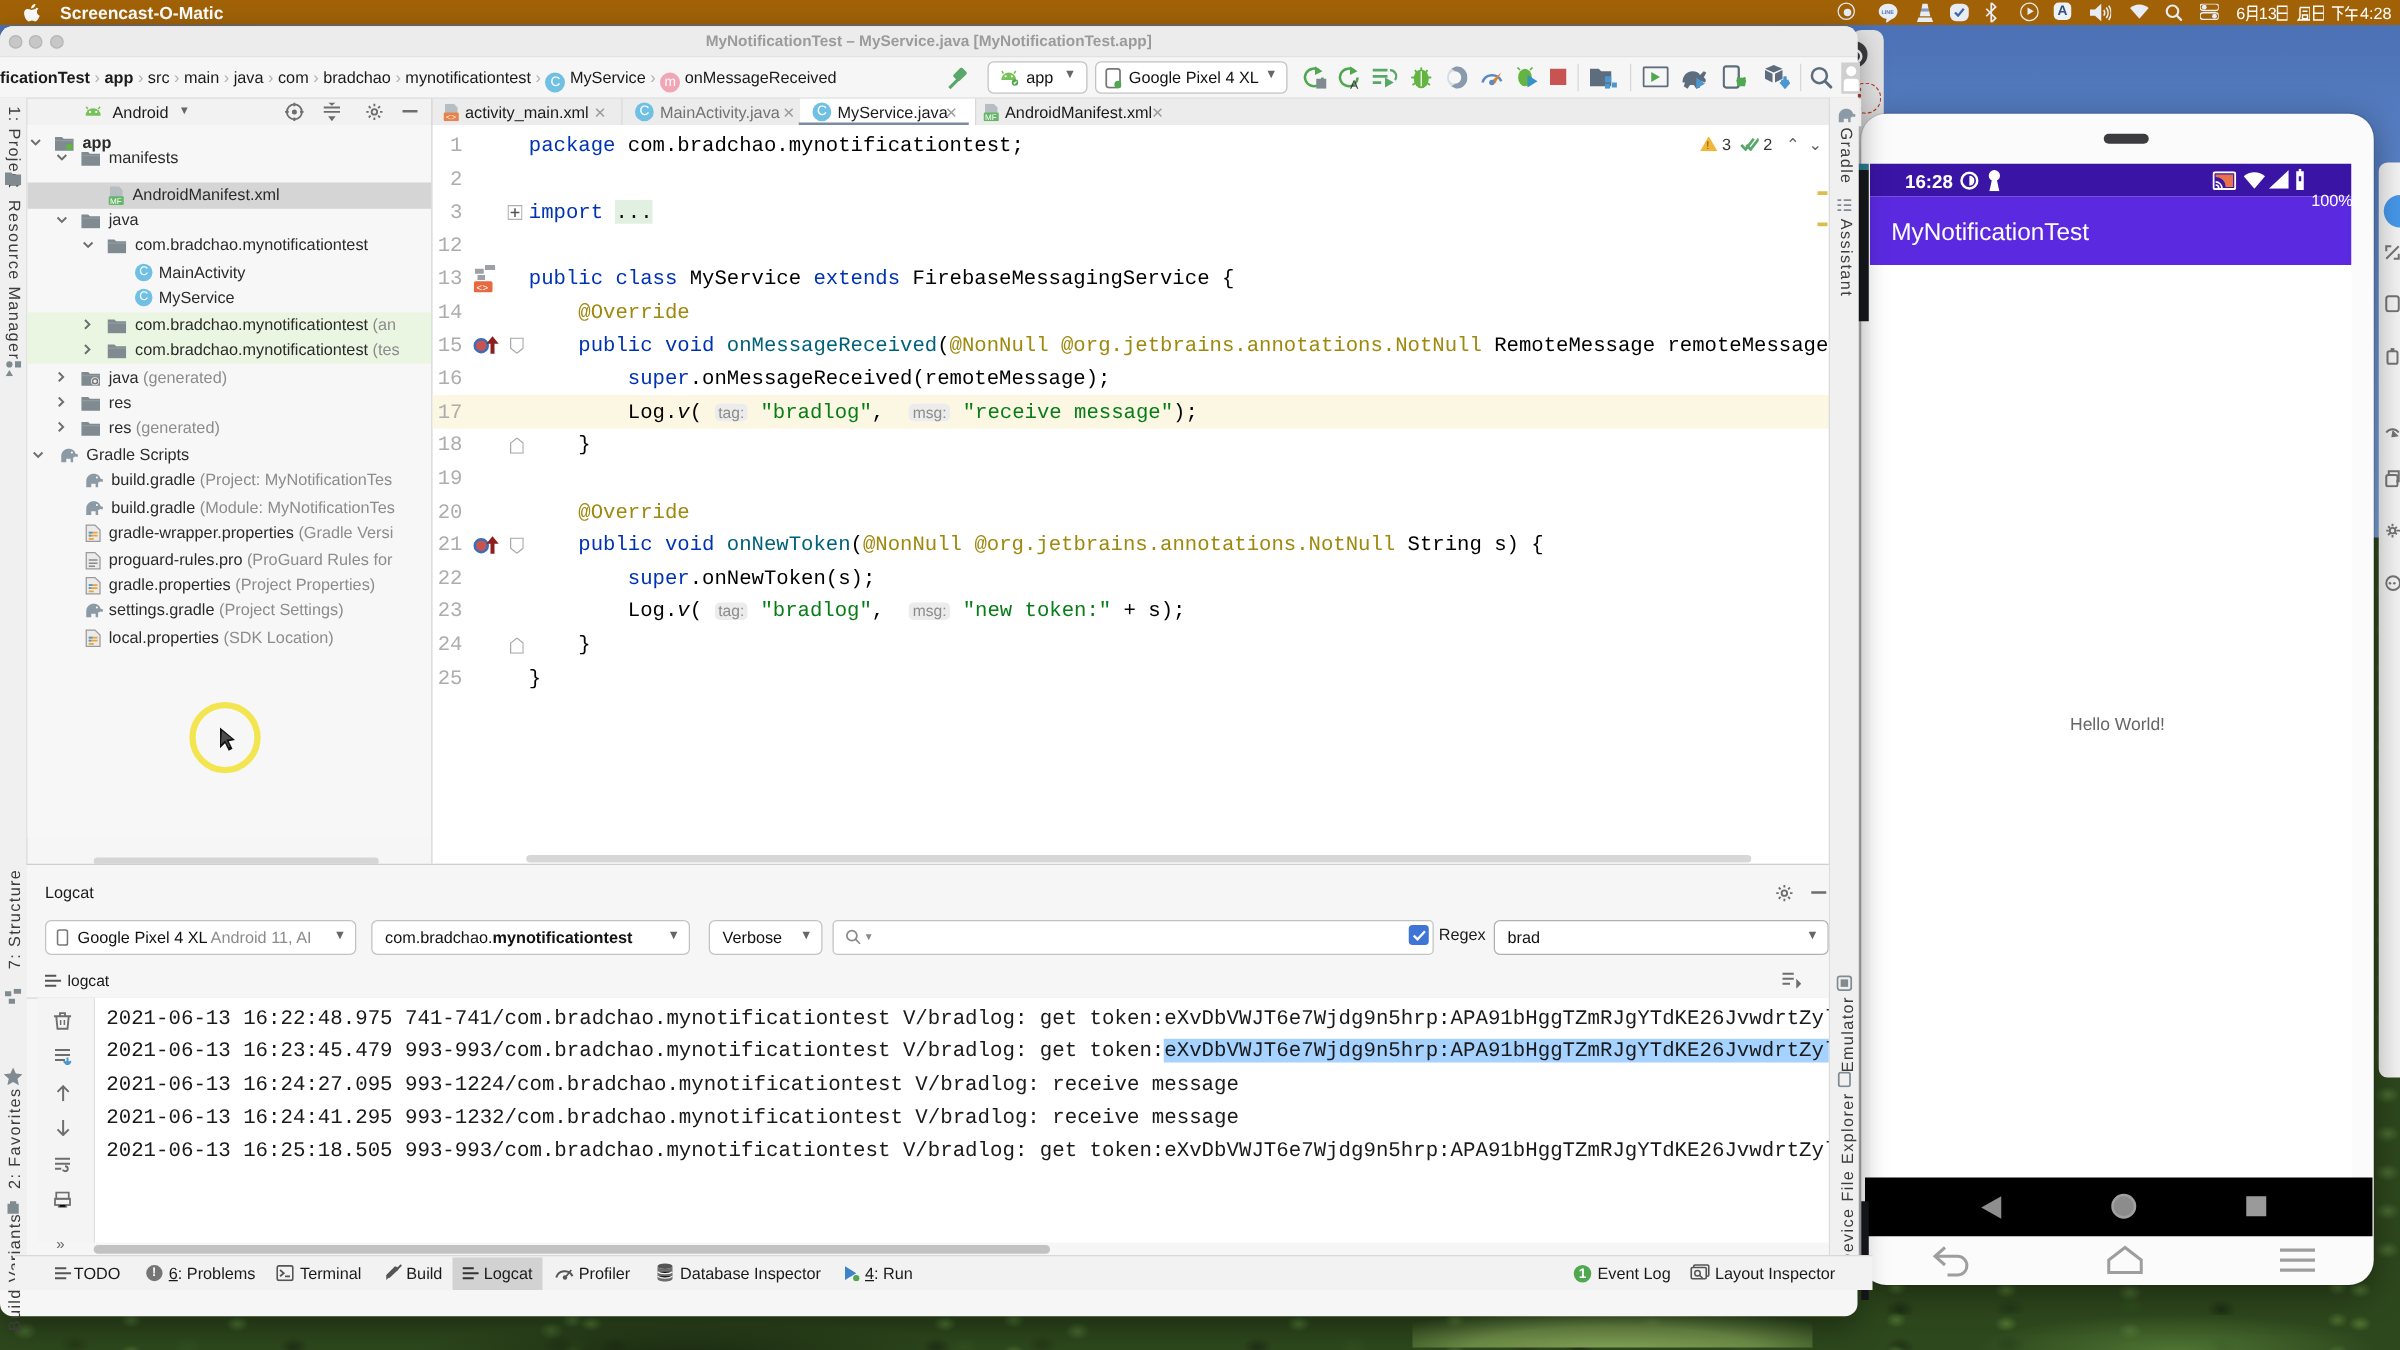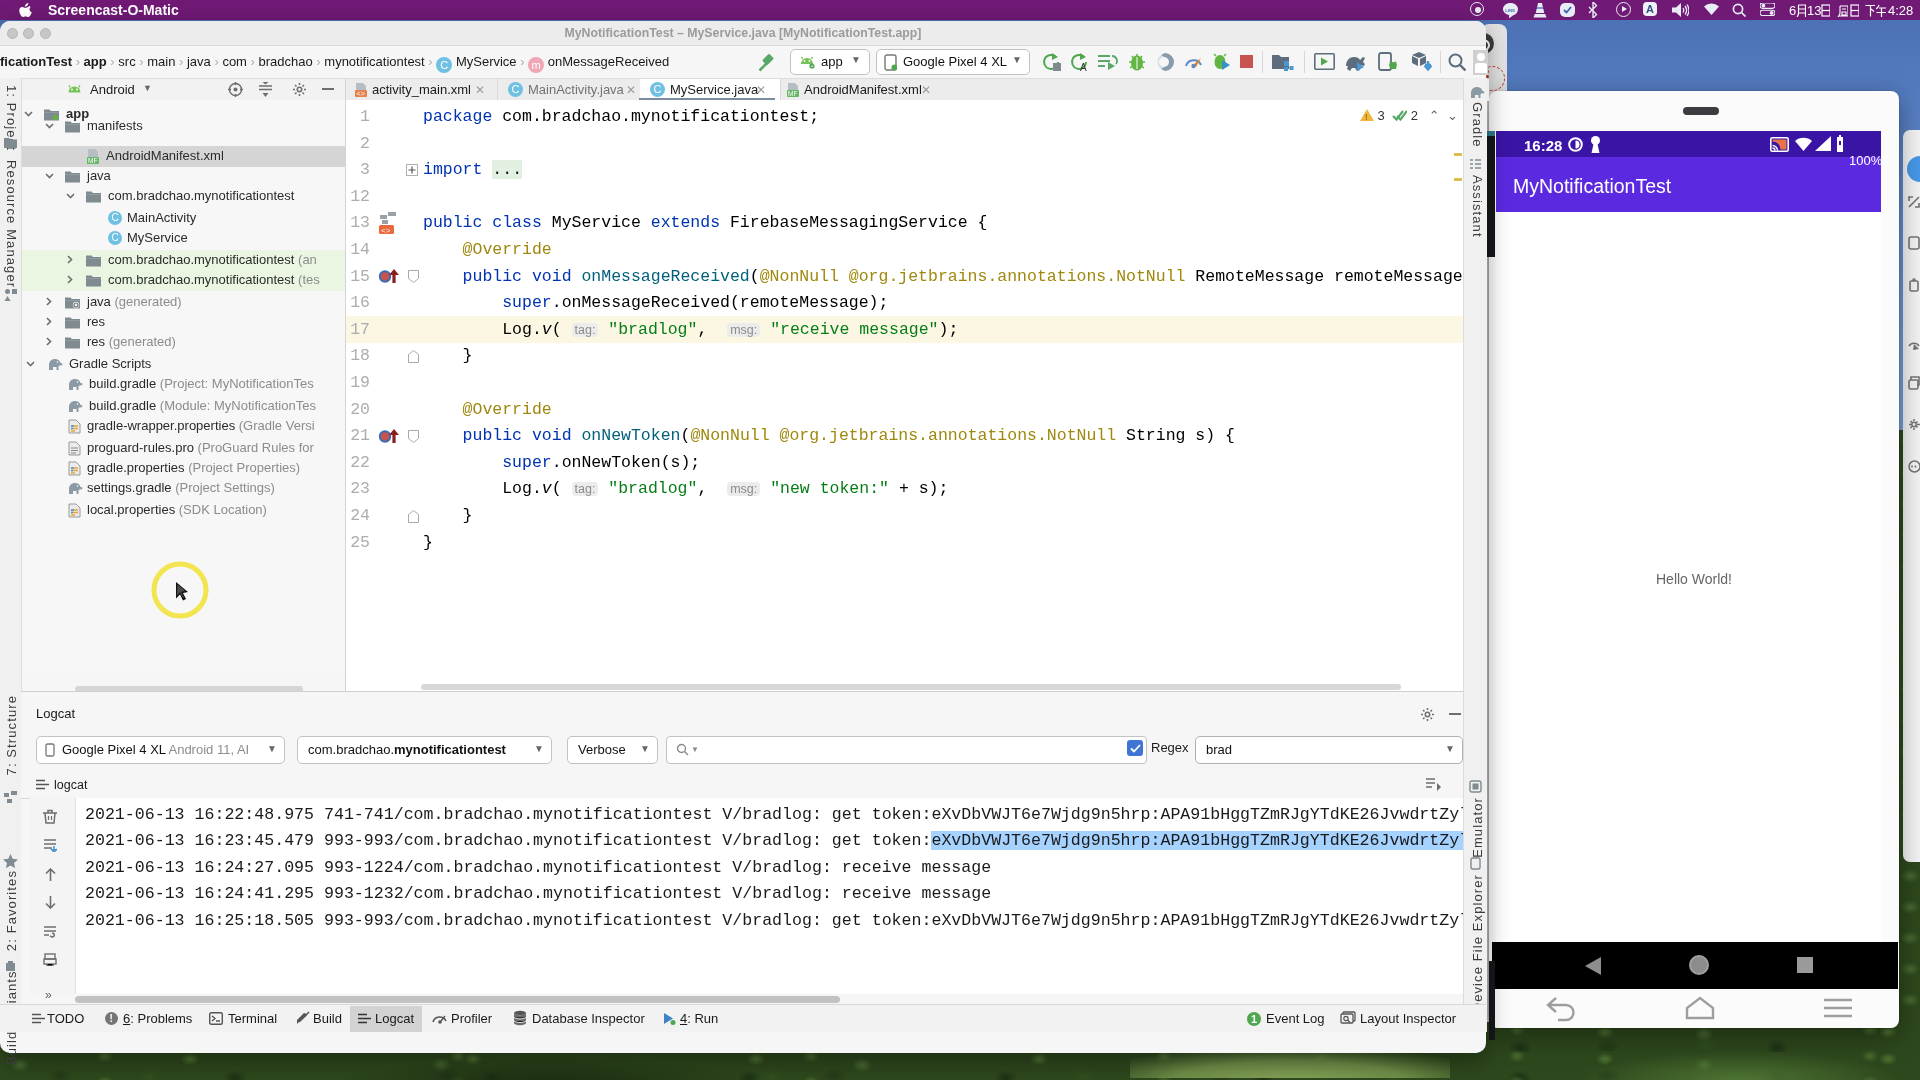--- a/index.html
+++ b/index.html
@@ -18,35 +18,35 @@
  radial-gradient(17px 12px at 235px 26px,#1d3015 0%,transparent 70%),
  radial-gradient(12px 8px at 275px 12px,#507634 0%,transparent 70%),
  radial-gradient(15px 10px at 315px 24px,#2a421d 0%,transparent 70%),
  radial-gradient(13px 10px at 355px 9px,#466b2d 0%,transparent 70%),
  radial-gradient(16px 12px at 395px 25px,#223616 0%,transparent 70%),
  #2e481d;
  background-size:421px 31px,387px 29px,353px 26px,311px 33px,283px 27px,257px 30px,229px 25px,203px 28px,181px 24px,163px 27px;
  background-repeat:repeat}
 #grass{left:1130px;top:1046px;width:320px;height:32px;background:radial-gradient(210px 34px at 160px 34px,#85a458 0%,#6f8e48 55%,transparent 100%)}
 
-#menubar{left:0;top:0;width:1920px;height:20px;background:#701a75;color:#fff}
+#menubar{left:0;top:0;width:1920px;height:20px;background:#a16207;color:#fff}
 
 #studio{left:0;top:21px;width:1486px;height:1032px;background:#f6f6f6;border-radius:10px 10px 10px 10px;box-shadow:0 8px 24px rgba(0,0,0,.38)}
 #titlebar{left:0;top:0;width:1486px;height:24px;background:#ececec;border-radius:10px 10px 0 0;border-bottom:1px solid #d9d9d9}
 .tdot{top:7px;width:9px;height:9px;border-radius:50%;background:#c7c7c7;border:0.5px solid #b5b5b5}
 #wtitle{top:5px;left:0;width:1486px;text-align:center;font-size:12.3px;font-weight:bold;color:#9b9b9b}
 #toolbar{left:0;top:25px;width:1486px;height:32px;background:#f6f6f6}
 #hdrrow{left:0;top:57px;width:1486px;height:22px;background:#f2f2f2;border-top:1px solid #dcdcdc;border-bottom:1px solid #d4d4d4}
 
 #lstrip{left:0;top:57px;width:21px;height:954px;background:#f0f0f0;border-right:1px solid #dcdcdc}
 #treepanel{left:22px;top:79px;width:323px;height:570px;background:#f7f7f7}
 #editor{left:345px;top:79px;width:1118px;height:591px;background:#fff;border-left:1px solid #d4d4d4;overflow:hidden}
 #rstrip{left:1463px;top:57px;width:23px;height:954px;background:#f0f0f0;border-left:1px solid #dcdcdc}
 #logcat{left:21px;top:670px;width:1442px;height:314px;background:#f6f6f6;border-top:1px solid #cfcfcf;overflow:hidden}
-#bottomrow{left:0;top:983px;width:1486px;height:27px;background:#f2f2f2;border-top:1px solid #d8d8d8}
+#bottomrow{left:12px;top:983px;width:1486px;height:27px;background:#f2f2f2;border-top:1px solid #d8d8d8}
 #statusrow{left:0;top:1010px;width:1486px;height:22px;background:#f6f6f6;border-top:1px solid #d8d8d8;border-radius:0 0 10px 10px}
 .vlabel{writing-mode:vertical-rl;font-size:13px;color:#3c3c3c;letter-spacing:1.1px}
 .vlabel180{writing-mode:vertical-rl;transform:rotate(180deg);font-size:13px;color:#3c3c3c;letter-spacing:1.1px}
 
 .trow{left:0;width:323px;height:21px;font-size:13px;color:#2b2b2b;white-space:nowrap}
 .gray{color:#8c8c8c}
 
 .kw{color:#0033b3}.ann{color:#9e880d}.str{color:#067d17}.mth{color:#00627a}
 .hint{background:#ececec;color:#8c8c8c;border-radius:4px;padding:0px 3px;font-size:12.5px;font-family:"Liberation Sans",sans-serif}
 .fold{background:#e2f0e2;color:#111}
@@ -163,21 +163,21 @@
 <svg class="a" style="left:5px;top:288px" width="13" height="13">
       <circle cx="6" cy="6.5" r="2.2" fill="none" stroke="#757575" stroke-width="1.5"></circle>
       <path stroke="#757575" stroke-width="1.5" fill="none" d="M6 1v2M6 10v2M1 6.5h2M9 6.5h3M2.5 3l1.4 1.4M8.1 8.1l1.4 1.4M2.5 10l1.4-1.4M8.1 4.9l1.4-1.4"></path>
     </svg>
 <svg class="a" style="left:5px;top:330px" width="13" height="13">
       <circle cx="6.5" cy="6.5" r="5.5" fill="none" stroke="#757575" stroke-width="1.5"></circle>
       <circle cx="4" cy="6.5" r="1" fill="#757575"></circle>
       <circle cx="7.5" cy="6.5" r="1" fill="#757575"></circle>
     </svg>
 </div>
-<div class="a" id="phone" style="left:1489px;top:91px;width:410px;height:937px;background:#fbfbfb;border-radius:8px;box-shadow:0 8px 28px rgba(0,0,0,.4),0 0 0 1px rgba(0,0,0,.08)">
+<div class="a" id="phone" style="left:1489px;top:91px;width:410px;height:937px;background:#fbfbfb;border-radius:20px;box-shadow:0 8px 28px rgba(0,0,0,.4),0 0 0 1px rgba(0,0,0,.08)">
 <div class="a" style="left:194px;top:16px;width:36px;height:8px;border-radius:4px;background:#3c3c40"></div>
 <div class="a" style="left:7px;top:40px;width:385px;height:26px;background:#3a14a5"></div>
 <div class="a" style="left:7px;top:66px;width:385px;height:55px;background:#5b2ae0"></div>
 <div class="a" style="left:7px;top:121px;width:385px;height:731px;background:#fff"></div>
 <div class="a" style="left:3px;top:851px;width:406px;height:47px;background:#000"></div>
 <div class="a" style="left:35px;top:46px;color:#fff;font-size:15px;font-weight:bold">16:28</div>
 <svg class="a" style="left:79px;top:46px" width="15" height="15">
       <circle cx="7.5" cy="7.5" r="6.3" fill="none" stroke="#fff" stroke-width="2"></circle>
       <path fill="#fff" d="M7.5 3.5a4 4 0 0 1 0 8z"></path>
     </svg>

